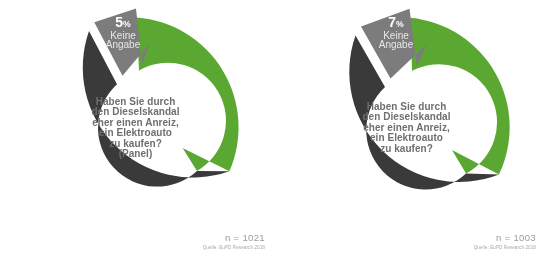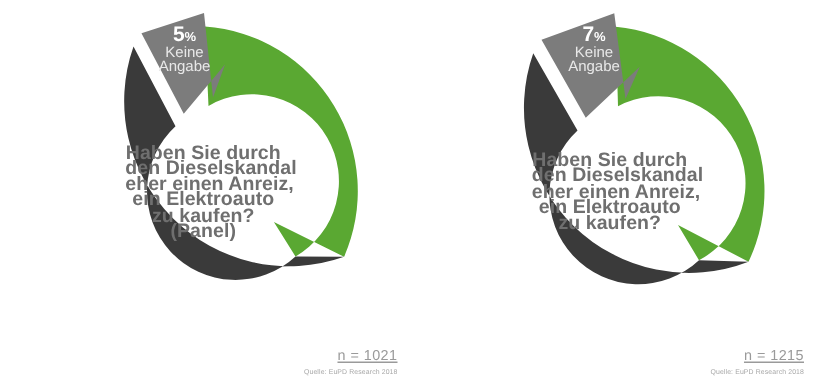--- a/index.html
+++ b/index.html
@@ -39,21 +39,21 @@
   }
   
   .center-text {
     position: absolute;
     left: 50%;
     top: 50%;
     transform: translate(-50%, -50%);
     width: 104px;
     text-align: center;
     color: #6f6f6f;
-    font-size: 13px;
+    font-size: 10px;
     font-weight: bold;
     line-height: 10.4px;
     letter-spacing: 0.05px;
     pointer-events: none;
   }
   .center-text .q-line {
     display: block;
     white-space: nowrap;
   }
   
@@ -108,21 +108,20 @@
     right: 6px;
     bottom: 6px;
     text-align: right;
     pointer-events: none;
   }
   .footer .n-value {
     display: block;
     color: #9a9a9a;
     font-size: 9.6px;
     letter-spacing: 0.3px;
-    text-decoration: underline;
   }
   .footer .source {
     display: block;
     color: #a8a8a8;
     font-size: 4.6px;
     margin-top: 2.5px;
     letter-spacing: 0.08px;
   }
 </style>
 </head>
@@ -234,18 +233,18 @@
 
     <div class="seg-label label-keine" style="left:101px; top:15px; width:48px;">
       <span class="pct"><span>7</span><span class="sym">%</span></span>
       <span class="cap">
         <span>Keine</span>
         <span>Angabe</span>
       </span>
     </div>
 
     <div class="footer">
-      <span class="n-value">n = 1215</span>
+      <span class="n-value">n = 1003</span>
       <span class="source">Quelle: EuPD Research 2018</span>
     </div>
   </div>
 
 </div>
 
 </body></html>

